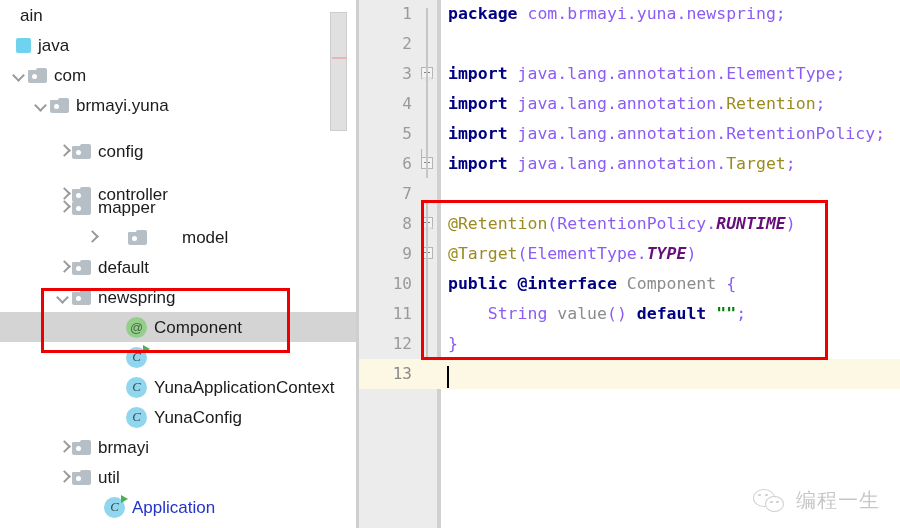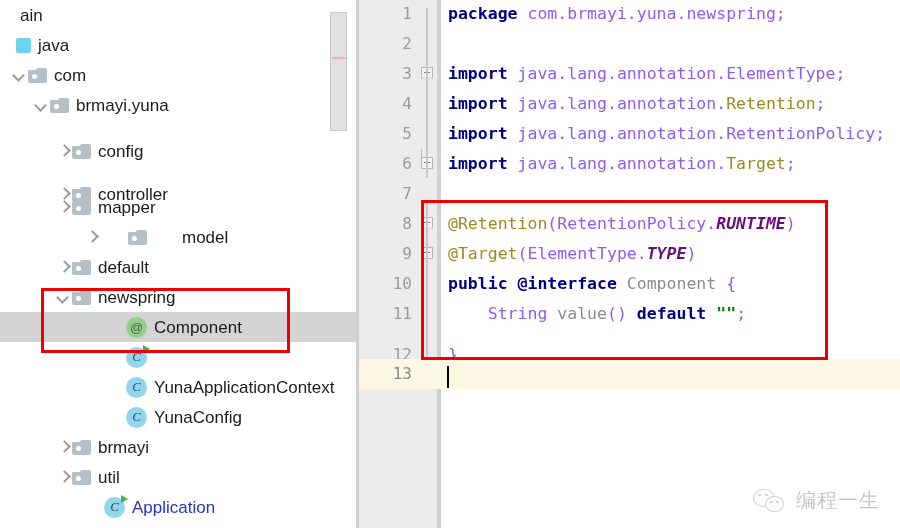--- a/index.html
+++ b/index.html
@@ -580,21 +580,21 @@
         </div>
       </div>
       <div class="eline" style="top: 269px;">
         <div class="lnum">10</div>
         <div class="code"><span class="kw">public @interface </span><span class="gray">Component</span><span class="plain"> {</span></div>
       </div>
       <div class="eline" style="top: 299px;">
         <div class="lnum">11</div>
         <div class="code"><span class="plain">    String </span><span class="gray">value</span><span class="plain">() </span><span class="kw">default </span><span class="str">""</span><span class="plain">;</span></div>
       </div>
-      <div class="eline" style="top: 340px;">
+      <div class="eline" style="top: 329px;">
         <div class="lnum">12</div>
         <div class="code"><span class="plain">}</span></div>
       </div>
       <div class="eline current" style="top: 359px;">
         <div class="lnum cur">13</div>
         <div class="code"></div>
       </div>
     </div>
   <div id="caret"></div>
 <div class="foldline" style="top: 8px; height: 170px;"></div>

